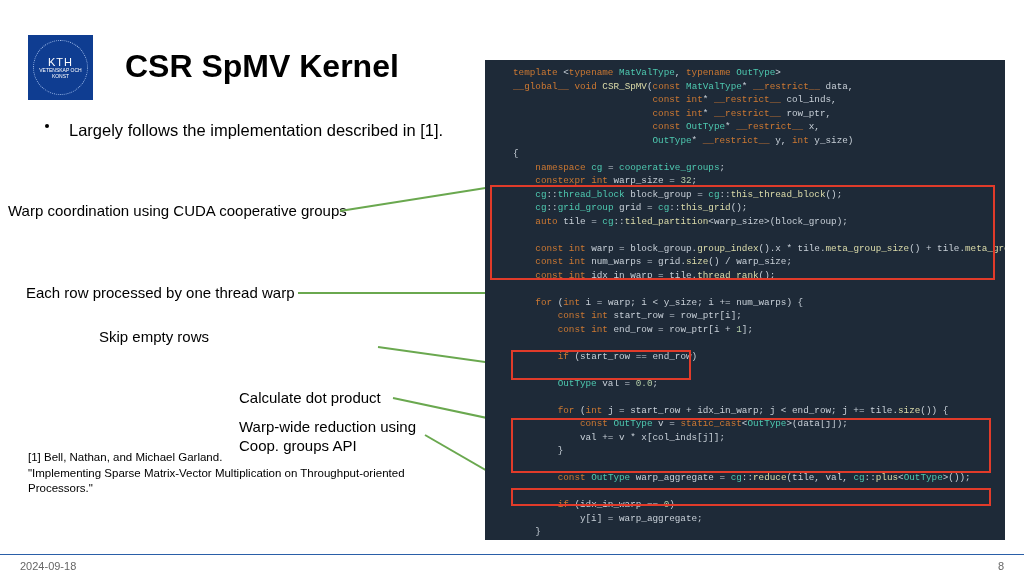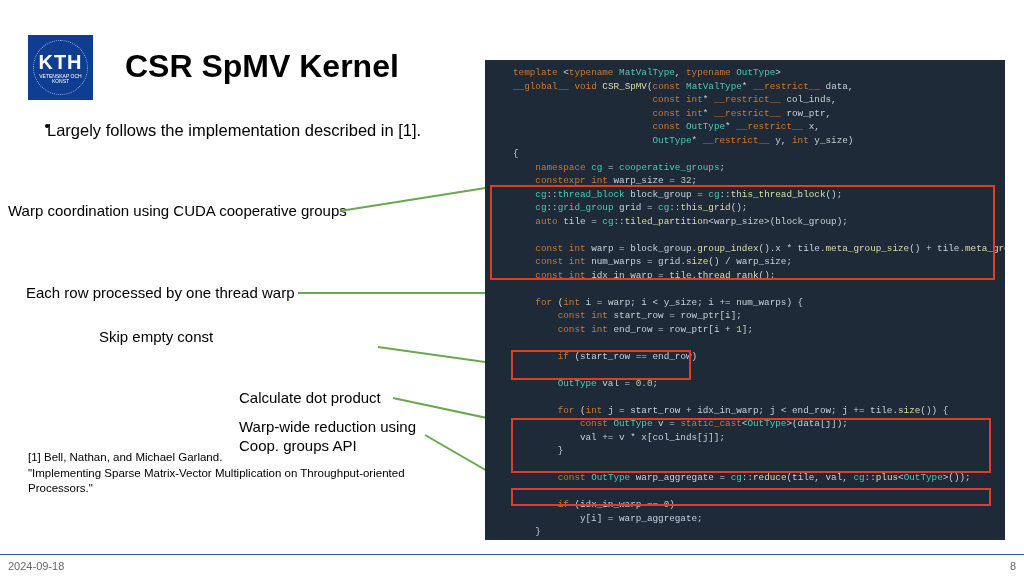--- a/index.html
+++ b/index.html
@@ -1,37 +1,37 @@
 <!DOCTYPE html>
 <html><head>
 <meta charset="utf-8">
 <style>
   * { margin:0; padding:0; box-sizing:border-box; }
   body { width:1024px; height:576px; font-family:Arial,Helvetica,sans-serif; background:#fff; position:relative; overflow:hidden; }
   .logo { position:absolute; left:28px; top:35px; width:65px; height:65px; background:#0f3d91; display:flex; flex-direction:column; align-items:center; justify-content:center; color:#fff; }
   .logo-circle { width:55px; height:55px; border:1px dotted #9bb8e8; border-radius:50%; display:flex; flex-direction:column; align-items:center; justify-content:center; }
-  .logo-kth { font-size:20px; font-weight:bold; letter-spacing:1px; }
+  .logo-kth { font-size:11px; font-weight:normal; letter-spacing:1px; }
   .logo-sub { font-size:5px; text-align:center; line-height:1.1; }
   .title { position:absolute; left:125px; top:48px; font-size:32px; font-weight:bold; color:#000; }
   .bullet { position:absolute; left:45px; top:120px; }
   .bullet-dot { position:absolute; left:0; top:4px; width:4px; height:4px; background:#000; border-radius:50%; }
-  .bullet-text { margin-left:2px; font-size:16.5px; line-height:1.3; }
+  .bullet-text { margin-left:24px; font-size:16.5px; line-height:1.3; }
   .anno { position:absolute; font-size:15px; color:#000; line-height:1.25; }
   .arrow { position:absolute; height:2px; background:#6aa84f; transform-origin:left center; }
   .arrow::after { content:''; position:absolute; right:-2px; top:-4px; border-left:10px solid #6aa84f; border-top:5px solid transparent; border-bottom:5px solid transparent; }
   .citation { position:absolute; left:28px; top:450px; font-size:11.5px; line-height:1.35; width:420px; }
   .citation .em { font-style:italic; }
   .code-pane { position:absolute; left:485px; top:60px; width:520px; height:480px; background:#1e2a38; font-family:"Courier New",monospace; font-size:9.3px; line-height:13.5px; color:#c8d0d8; padding:6px 28px; overflow:hidden; }
   .code-line { white-space:pre; }
   .kw { color:#cc7832; }
   .typ { color:#4ec9b0; }
   .fn  { color:#dcdcaa; }
   .num { color:#b5cea8; }
   .redbox { position:absolute; border:2px solid #e13b2a; pointer-events:none; }
-  .footer { position:absolute; left:0; bottom:0; width:100%; height:22px; border-top:1px solid #2a5fa8; display:flex; justify-content:space-between; align-items:center; padding:0 8px; font-size:11px; color:#666; }
+  .footer { position:absolute; left:0; bottom:0; width:100%; height:22px; border-top:1px solid #2a5fa8; display:flex; justify-content:space-between; align-items:center; padding:0 20px; font-size:11px; color:#666; }
 </style>
 </head>
 <body>
 
 <div class="logo">
   <div class="logo-circle">
     <div class="logo-kth">KTH</div>
     <div class="logo-sub">VETENSKAP
 OCH KONST</div>
   </div>
@@ -45,21 +45,21 @@
 described in [1].</span></div>
 </div>
 
 <div class="anno" style="left:8px; top:202px;">Warp coordination using CUDA cooperative groups</div>
 <div class="arrow" style="left:340px; top:210px; width:165px; transform:rotate(-9deg);"></div>
 
 <div class="anno" style="left:26px; top:284px;">Each row processed by one thread warp</div>
 <div class="arrow" style="left:298px; top:292px; width:205px;"></div>
 
 <div class="anno" style="left:99px; top:328px;">
-  <div>Skip empty const</div>
+  <div>Skip empty rows</div>
 </div>
 <div class="arrow" style="left:378px; top:346px; width:160px; transform:rotate(8deg);"></div>
 
 <div class="anno" style="left:239px; top:389px;">Calculate dot product</div>
 <div class="arrow" style="left:393px; top:397px; width:135px; transform:rotate(12deg);"></div>
 
 <div class="anno" style="left:239px; top:418px;">
   <div>Warp-wide reduction using</div>
   <div>Coop. groups API</div>
 </div>

